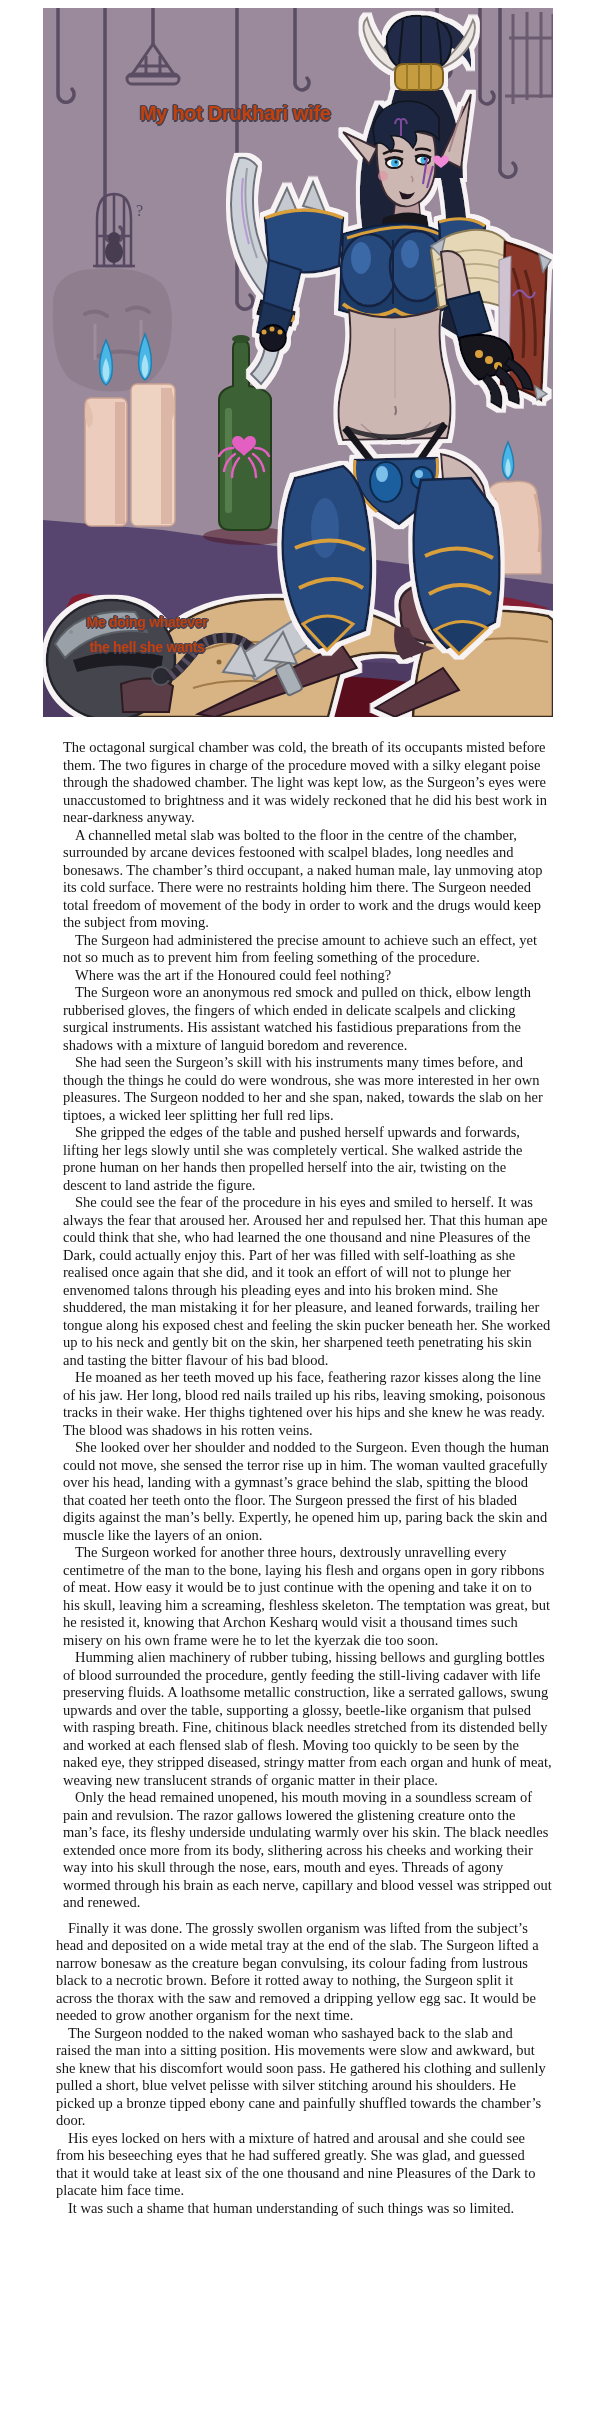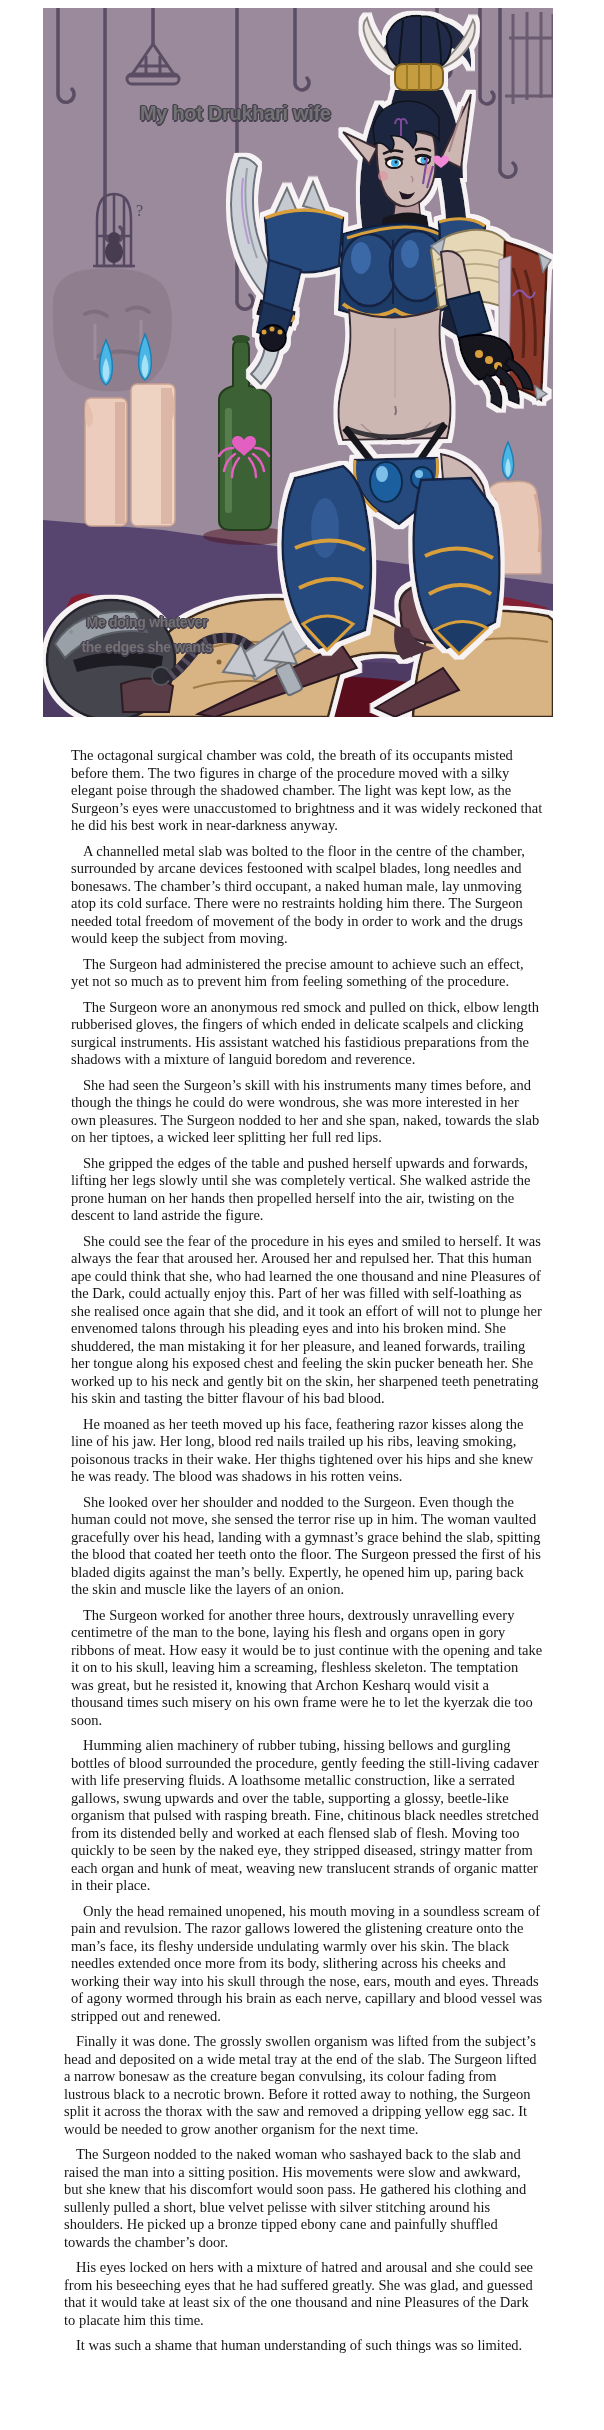--- a/index.html
+++ b/index.html
@@ -10,36 +10,36 @@
     overflow: hidden;
     font-family: "Liberation Serif", serif;
   }
   
   .meme {
     position: absolute; left: 43px; top: 8px;
     width: 510px; height: 709px;
   }
   .meme svg { display: block; width: 510px; height: 709px; }
   .caption {
-    position: absolute; color: #737373;
+    position: absolute; color: #c2410c;
     font-family: "Liberation Sans", sans-serif;
     font-weight: 700; letter-spacing: -0.3px;
     text-shadow: 1.5px 0 #494252, -1.5px 0 #494252, 0 1.5px #494252,
                  0 -1.5px #494252, 1px 1px #494252, -1px -1px #494252;
     white-space: nowrap;
   }
   .caption-top { left: 97px; top: 94px; font-size: 20px; }
   .caption-bottom { left: 10px; top: 602px; width: 188px; text-align: center;
                     font-size: 14px; line-height: 25px; }
   
   .story {
     position: absolute; top: 739px; left: 0; right: 0;
     color: #151515; font-size: 14.5px; line-height: 17.5px;
   }
-  .story p { margin: 8px; text-indent: 12px; }
+  .story p { margin: 0; text-indent: 12px; }
   .sec1 { margin-left: 63px; width: 489px; }
   .sec1 p:first-child { text-indent: 0; }
   .sec2 { margin-left: 56px; width: 494px; margin-top: 8px; font-family: Liberation Serif, serif; }
 </style>
 </head>
 <body>
 
 <div class="meme">
   <svg viewBox="0 0 510 709" xmlns="http://www.w3.org/2000/svg">
     <defs>
@@ -357,38 +357,39 @@
         <path d="M444,366 Q462,380 458,400 L448,394 Q450,382 440,372 Z" fill="#1a1a26" stroke="#0a0a12" stroke-width="1.5"></path>
         <path d="M456,358 Q478,374 476,396 L466,392 Q466,378 452,366 Z" fill="#1a1a26" stroke="#0a0a12" stroke-width="1.5"></path>
         <path d="M466,350 Q488,362 490,382 L480,380 Q478,368 462,356 Z" fill="#1a1a26" stroke="#0a0a12" stroke-width="1.5"></path>
       </g>
     </g>
   </svg>
 
   <div class="caption caption-top">My hot Drukhari wife</div>
   <div class="caption caption-bottom">
     <div>Me doing whatever</div>
-    <div>the edges she wants</div>
+    <div>the hell she wants</div>
   </div>
 </div>
 
 <main class="story">
   <section class="sec1">
       <p class="para">The octagonal surgical chamber was cold, the breath of its occupants misted before them. The two figures in charge of the procedure moved with a silky elegant poise through the shadowed chamber. The light was kept low, as the Surgeon’s eyes were unaccustomed to brightness and it was widely reckoned that he did his best work in near-darkness anyway.</p>
       <p class="para">A channelled metal slab was bolted to the floor in the centre of the chamber, surrounded by arcane devices festooned with scalpel blades, long needles and bonesaws. The chamber’s third occupant, a naked human male, lay unmoving atop its cold surface. There were no restraints holding him there. The Surgeon needed total freedom of movement of the body in order to work and the drugs would keep the subject from moving.</p>
       <p class="para">The Surgeon had administered the precise amount to achieve such an effect, yet not so much as to prevent him from feeling something of the procedure.</p>
+      <p class="para">Where was the art if the Honoured could feel nothing?</p>
       <p class="para">The Surgeon wore an anonymous red smock and pulled on thick, elbow length rubberised gloves, the fingers of which ended in delicate scalpels and clicking surgical instruments. His assistant watched his fastidious preparations from the shadows with a mixture of languid boredom and reverence.</p>
       <p class="para">She had seen the Surgeon’s skill with his instruments many times before, and though the things he could do were wondrous, she was more interested in her own pleasures. The Surgeon nodded to her and she span, naked, towards the slab on her tiptoes, a wicked leer splitting her full red lips.</p>
       <p class="para">She gripped the edges of the table and pushed herself upwards and forwards, lifting her legs slowly until she was completely vertical. She walked astride the prone human on her hands then propelled herself into the air, twisting on the descent to land astride the figure.</p>
       <p class="para">She could see the fear of the procedure in his eyes and smiled to herself. It was always the fear that aroused her. Aroused her and repulsed her. That this human ape could think that she, who had learned the one thousand and nine Pleasures of the Dark, could actually enjoy this. Part of her was filled with self-loathing as she realised once again that she did, and it took an effort of will not to plunge her envenomed talons through his pleading eyes and into his broken mind. She shuddered, the man mistaking it for her pleasure, and leaned forwards, trailing her tongue along his exposed chest and feeling the skin pucker beneath her. She worked up to his neck and gently bit on the skin, her sharpened teeth penetrating his skin and tasting the bitter flavour of his bad blood.</p>
       <p class="para">He moaned as her teeth moved up his face, feathering razor kisses along the line of his jaw. Her long, blood red nails trailed up his ribs, leaving smoking, poisonous tracks in their wake. Her thighs tightened over his hips and she knew he was ready. The blood was shadows in his rotten veins.</p>
       <p class="para">She looked over her shoulder and nodded to the Surgeon. Even though the human could not move, she sensed the terror rise up in him. The woman vaulted gracefully over his head, landing with a gymnast’s grace behind the slab, spitting the blood that coated her teeth onto the floor. The Surgeon pressed the first of his bladed digits against the man’s belly. Expertly, he opened him up, paring back the skin and muscle like the layers of an onion.</p>
       <p class="para">The Surgeon worked for another three hours, dextrously unravelling every centimetre of the man to the bone, laying his flesh and organs open in gory ribbons of meat. How easy it would be to just continue with the opening and take it on to his skull, leaving him a screaming, fleshless skeleton. The temptation was great, but he resisted it, knowing that Archon Kesharq would visit a thousand times such misery on his own frame were he to let the kyerzak die too soon.</p>
       <p class="para">Humming alien machinery of rubber tubing, hissing bellows and gurgling bottles of blood surrounded the procedure, gently feeding the still-living cadaver with life preserving fluids. A loathsome metallic construction, like a serrated gallows, swung upwards and over the table, supporting a glossy, beetle-like organism that pulsed with rasping breath. Fine, chitinous black needles stretched from its distended belly and worked at each flensed slab of flesh. Moving too quickly to be seen by the naked eye, they stripped diseased, stringy matter from each organ and hunk of meat, weaving new translucent strands of organic matter in their place.</p>
       <p class="para">Only the head remained unopened, his mouth moving in a soundless scream of pain and revulsion. The razor gallows lowered the glistening creature onto the man’s face, its fleshy underside undulating warmly over his skin. The black needles extended once more from its body, slithering across his cheeks and working their way into his skull through the nose, ears, mouth and eyes. Threads of agony wormed through his brain as each nerve, capillary and blood vessel was stripped out and renewed.</p>
     </section>
   <section class="sec2">
       <p class="para">Finally it was done. The grossly swollen organism was lifted from the subject’s head and deposited on a wide metal tray at the end of the slab. The Surgeon lifted a narrow bonesaw as the creature began convulsing, its colour fading from lustrous black to a necrotic brown. Before it rotted away to nothing, the Surgeon split it across the thorax with the saw and removed a dripping yellow egg sac. It would be needed to grow another organism for the next time.</p>
       <p class="para">The Surgeon nodded to the naked woman who sashayed back to the slab and raised the man into a sitting position. His movements were slow and awkward, but she knew that his discomfort would soon pass. He gathered his clothing and sullenly pulled a short, blue velvet pelisse with silver stitching around his shoulders. He picked up a bronze tipped ebony cane and painfully shuffled towards the chamber’s door.</p>
-      <p class="para">His eyes locked on hers with a mixture of hatred and arousal and she could see from his beseeching eyes that he had suffered greatly. She was glad, and guessed that it would take at least six of the one thousand and nine Pleasures of the Dark to placate him this time.</p>
+      <p class="para">His eyes locked on hers with a mixture of hatred and arousal and she could see from his beseeching eyes that he had suffered greatly. She was glad, and guessed that it would take at least six of the one thousand and nine Pleasures of the Dark to placate him face time.</p>
       <p class="para">It was such a shame that human understanding of such things was so limited.</p>
     </section>
 </main>
 
 </body></html>

